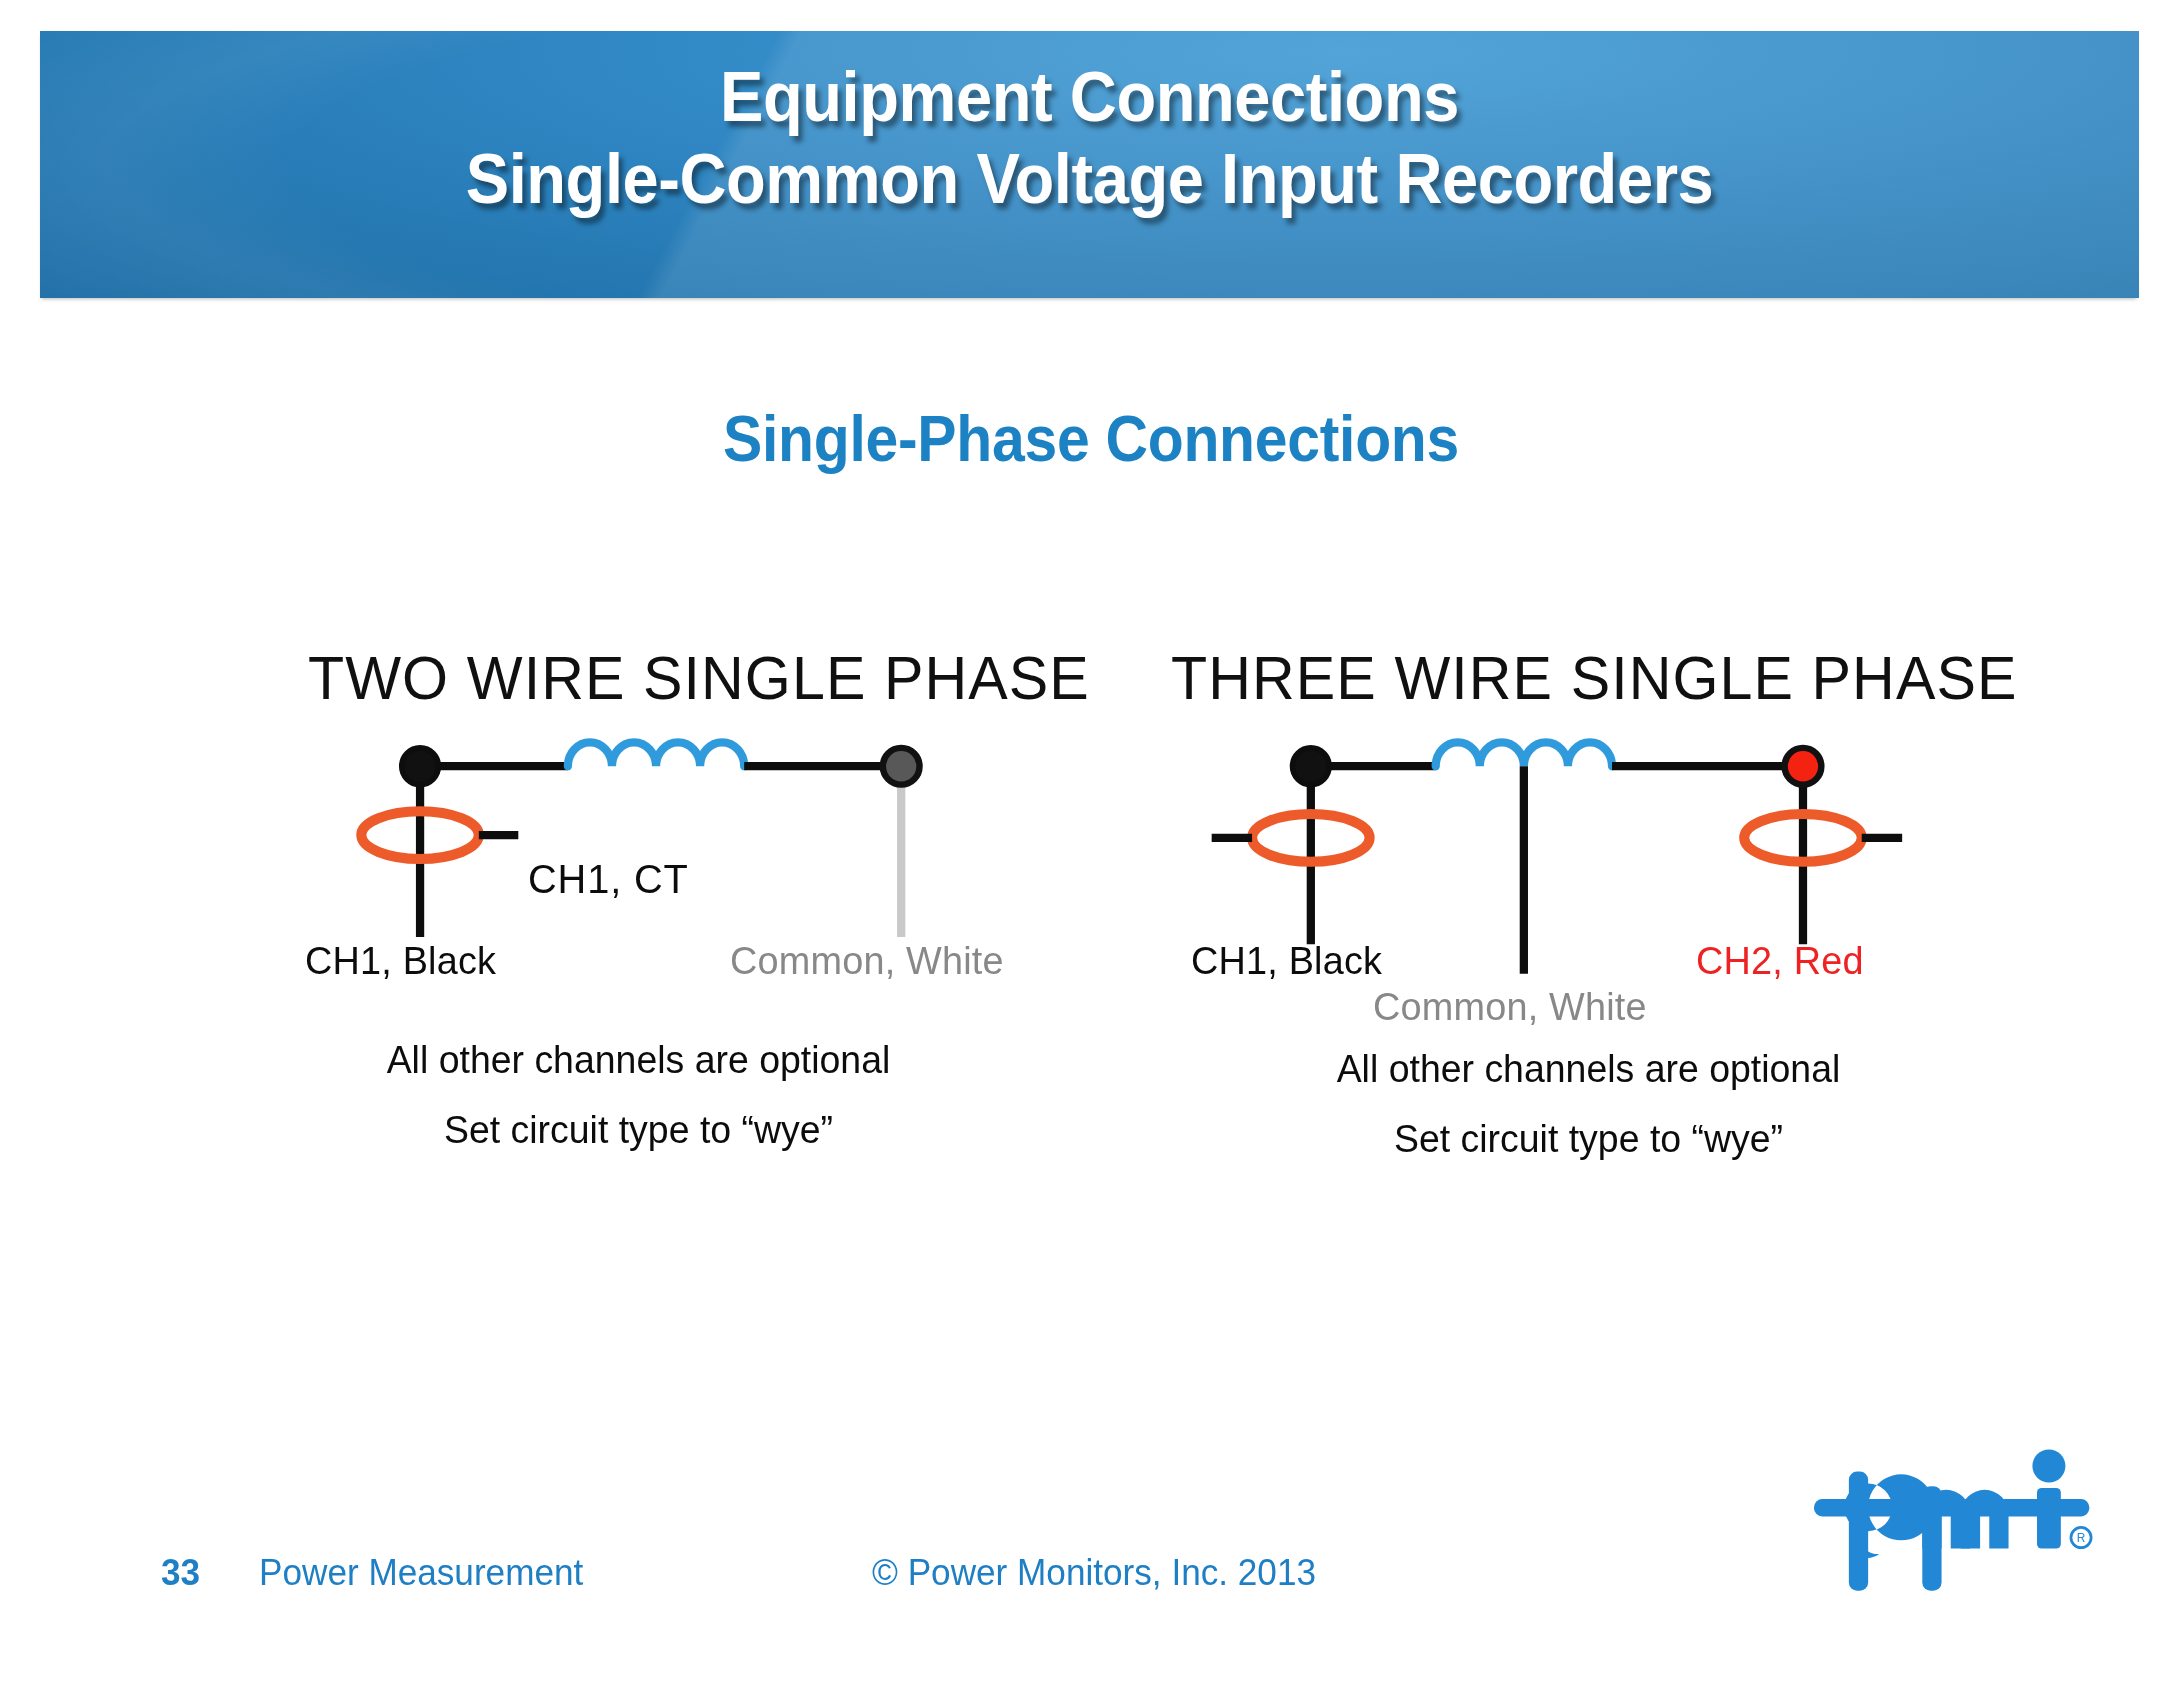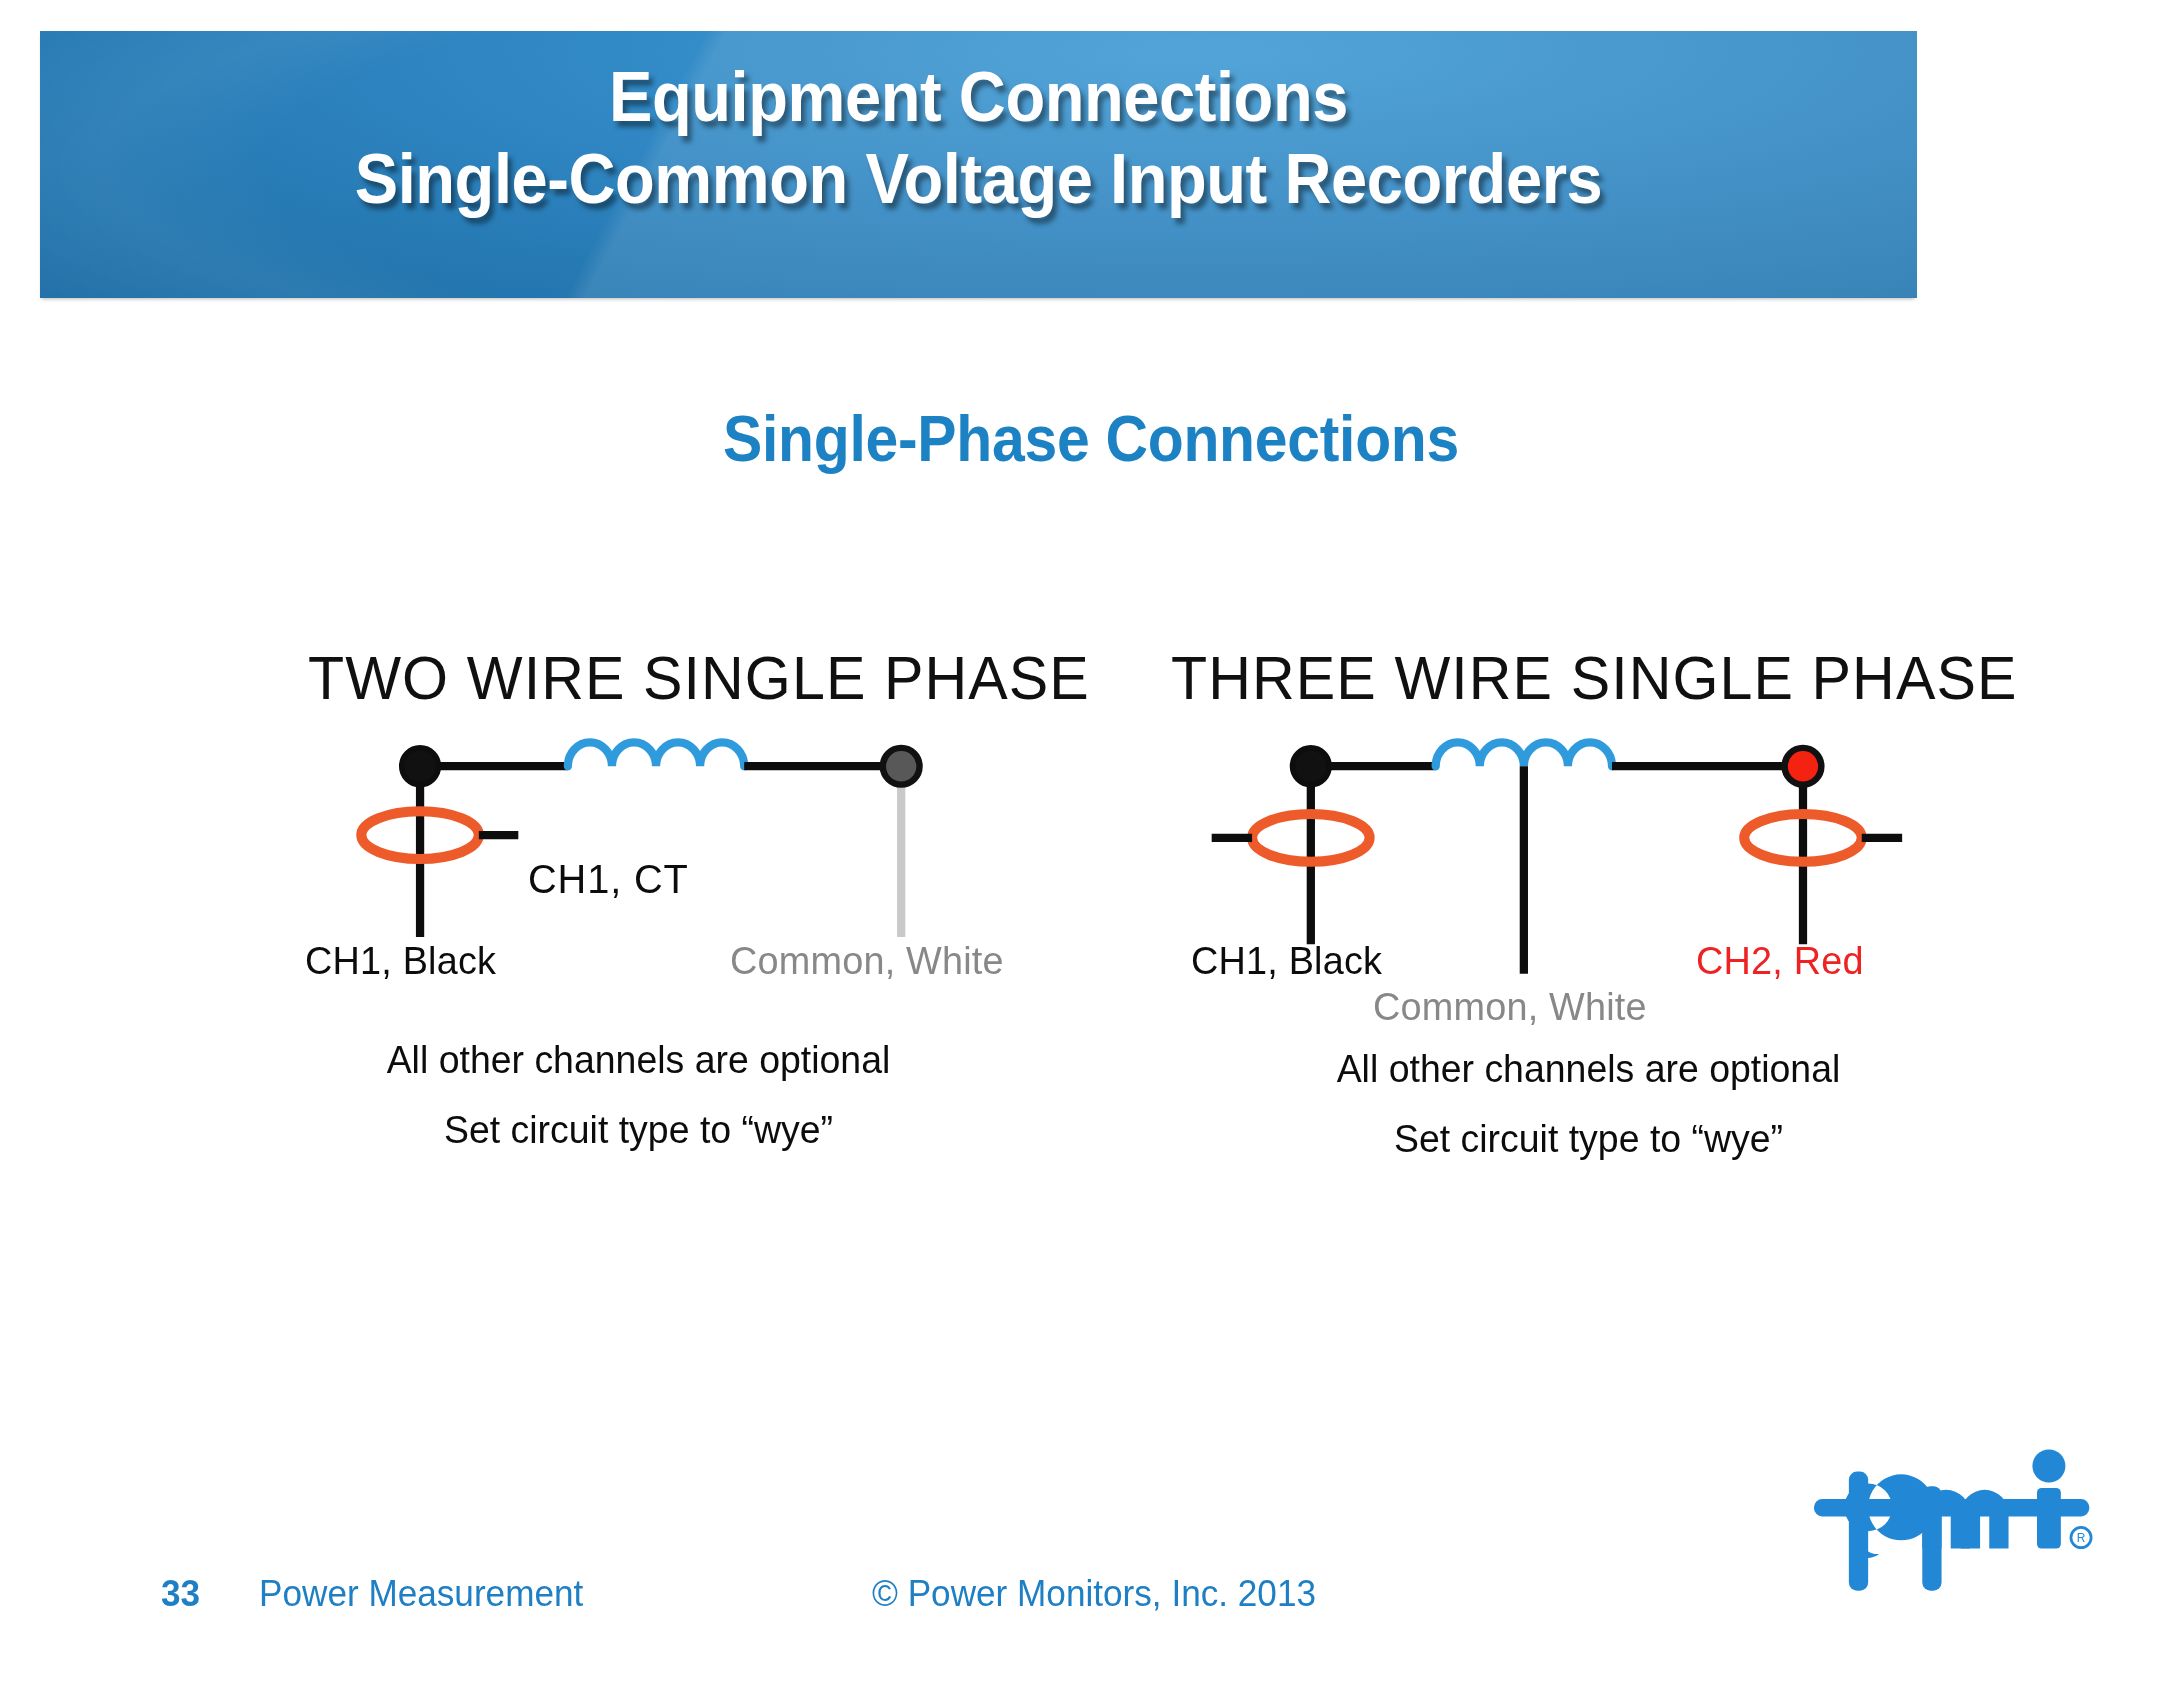--- a/index.html
+++ b/index.html
@@ -14,21 +14,21 @@
     overflow: hidden;
     font-family: "Liberation Sans", sans-serif;
     -webkit-font-smoothing: antialiased;
   }
 
   
   #header-banner {
     position: absolute;
     left: 40px;
     top: 31px;
-    width: 1877px;
+    width: 2099px;
     height: 267px;
     background:
       linear-gradient(118deg, rgba(255,255,255,0.00) 0%, rgba(255,255,255,0.00) 33%, rgba(255,255,255,0.10) 34%, rgba(255,255,255,0.10) 100%),
       radial-gradient(ellipse 120% 180% at 62% 8%, #3f9ad4 0%, #2f86c2 32%, #2274ad 62%, #1d6399 100%);
     box-shadow: 0 2.8px 3.7px -1.8px rgba(0,0,0,0.28);
     overflow: hidden;
   }
   #header-banner::after {
     content: "";
     position: absolute;
@@ -135,21 +135,20 @@
     transform: scaleX(0.96);
   }
 
   
   #footer {
     position: absolute;
     left: 0;
     right: 0;
     top: 1552px;
     height: 55px;
-    margin-top: 21px;
   }
   .footer-text {
     position: absolute;
     color: #1f7fc4;
     font-family: "Liberation Sans Narrow", "Liberation Sans", sans-serif;
     font-size: 37px;
     white-space: nowrap;
     transform: scaleX(0.95);
     transform-origin: left center;
   }

